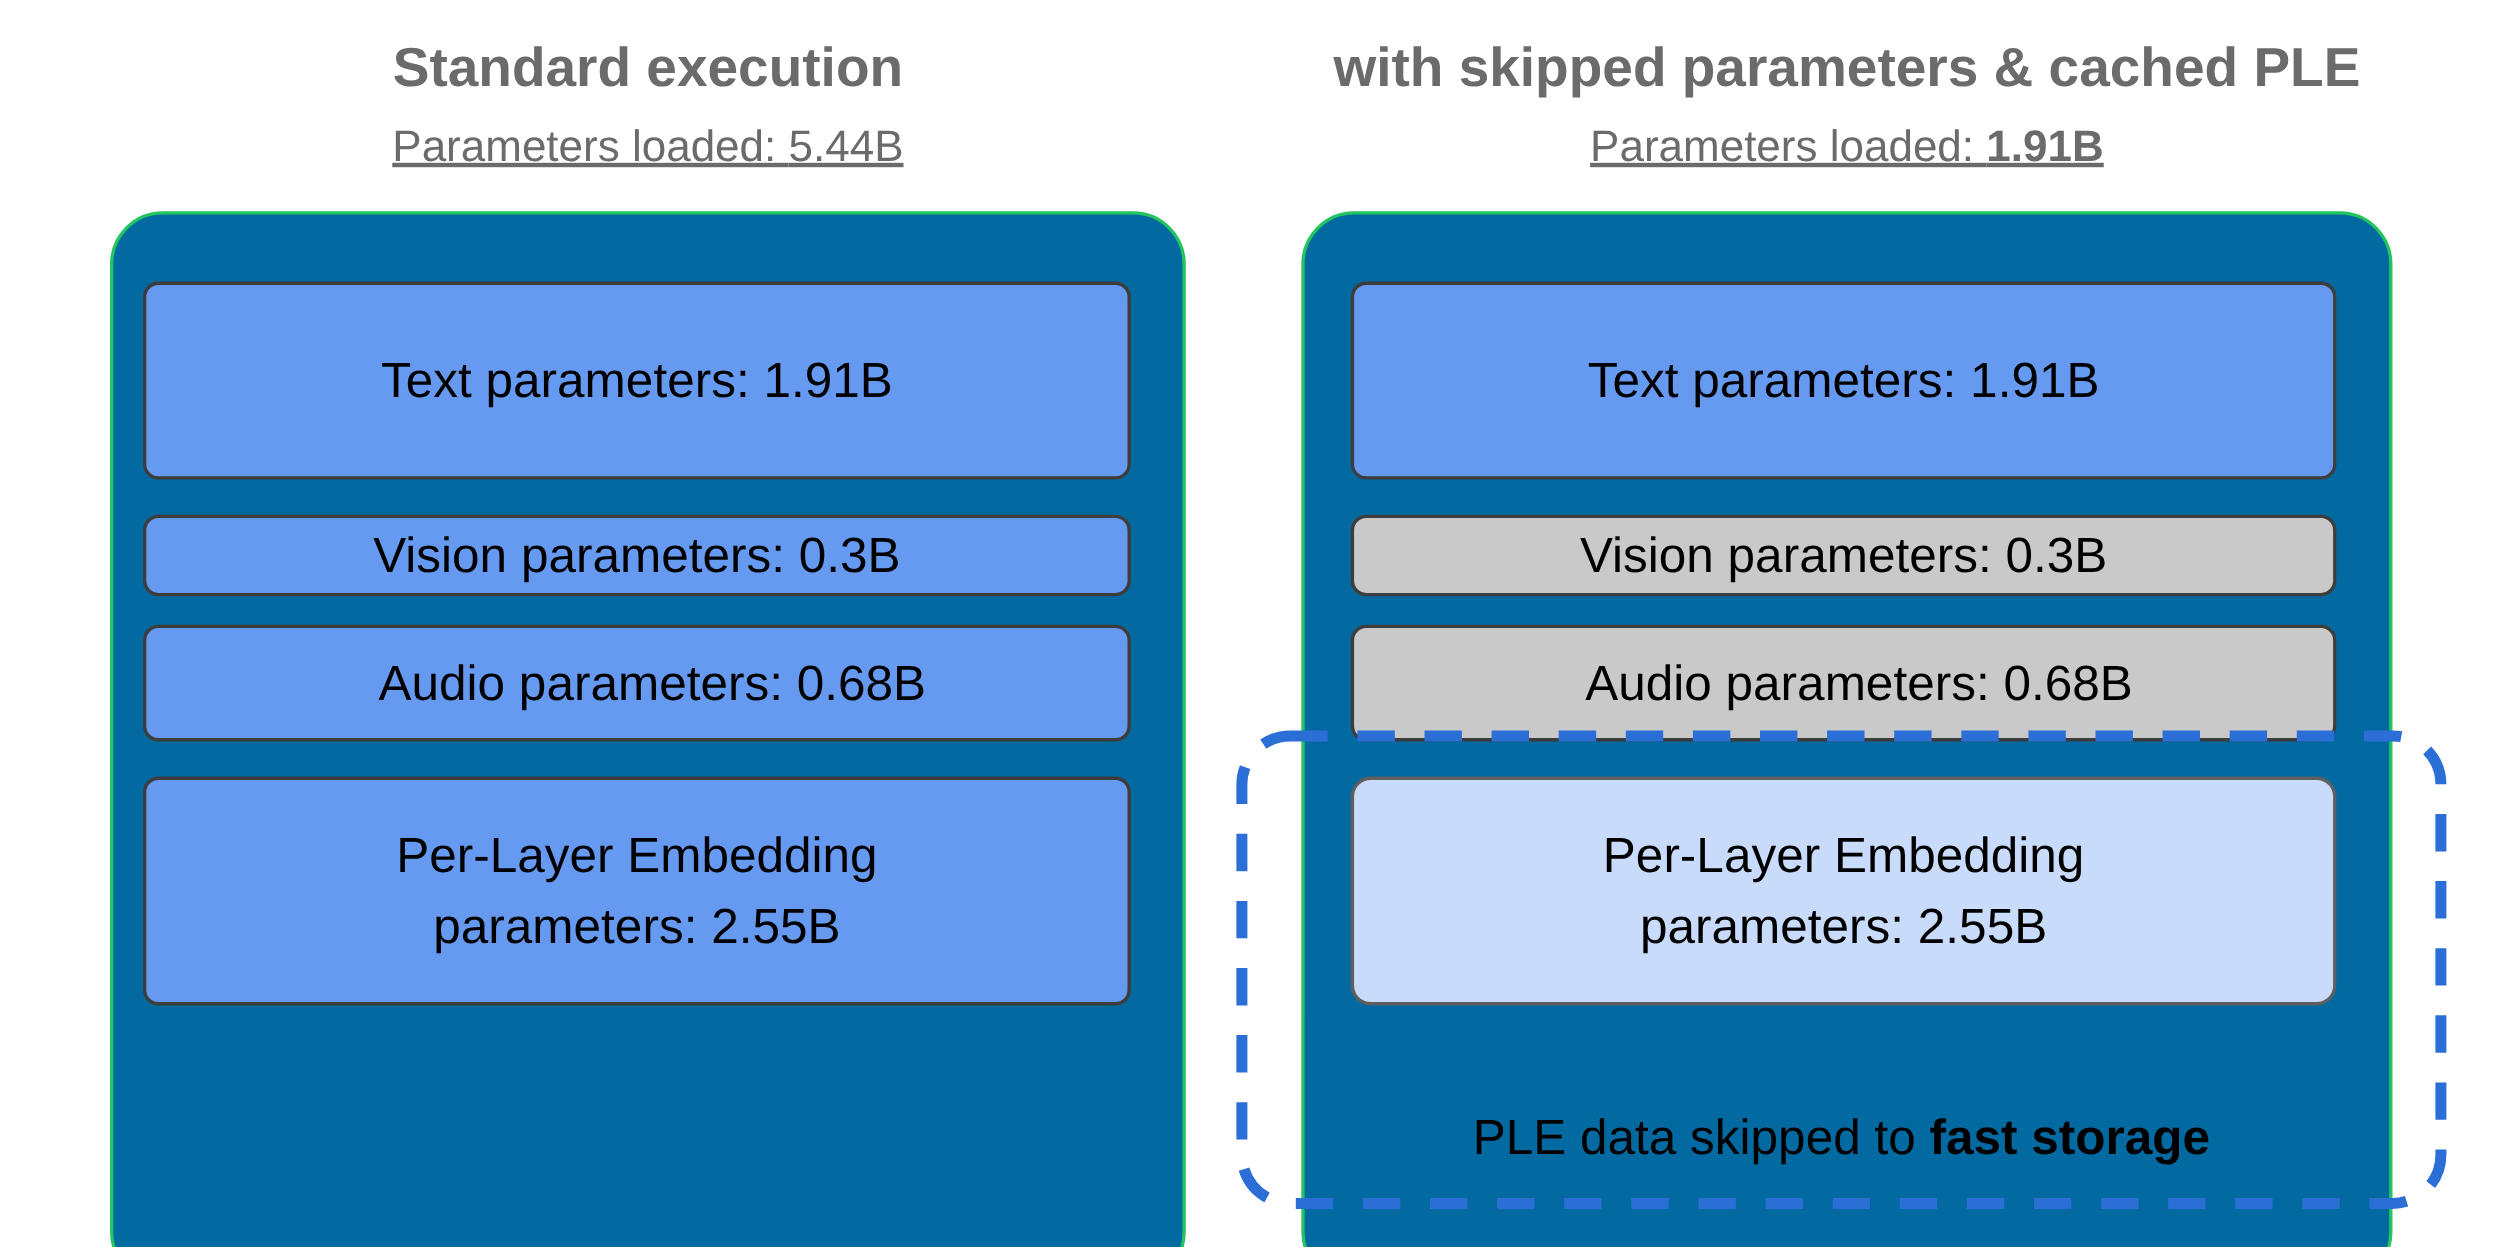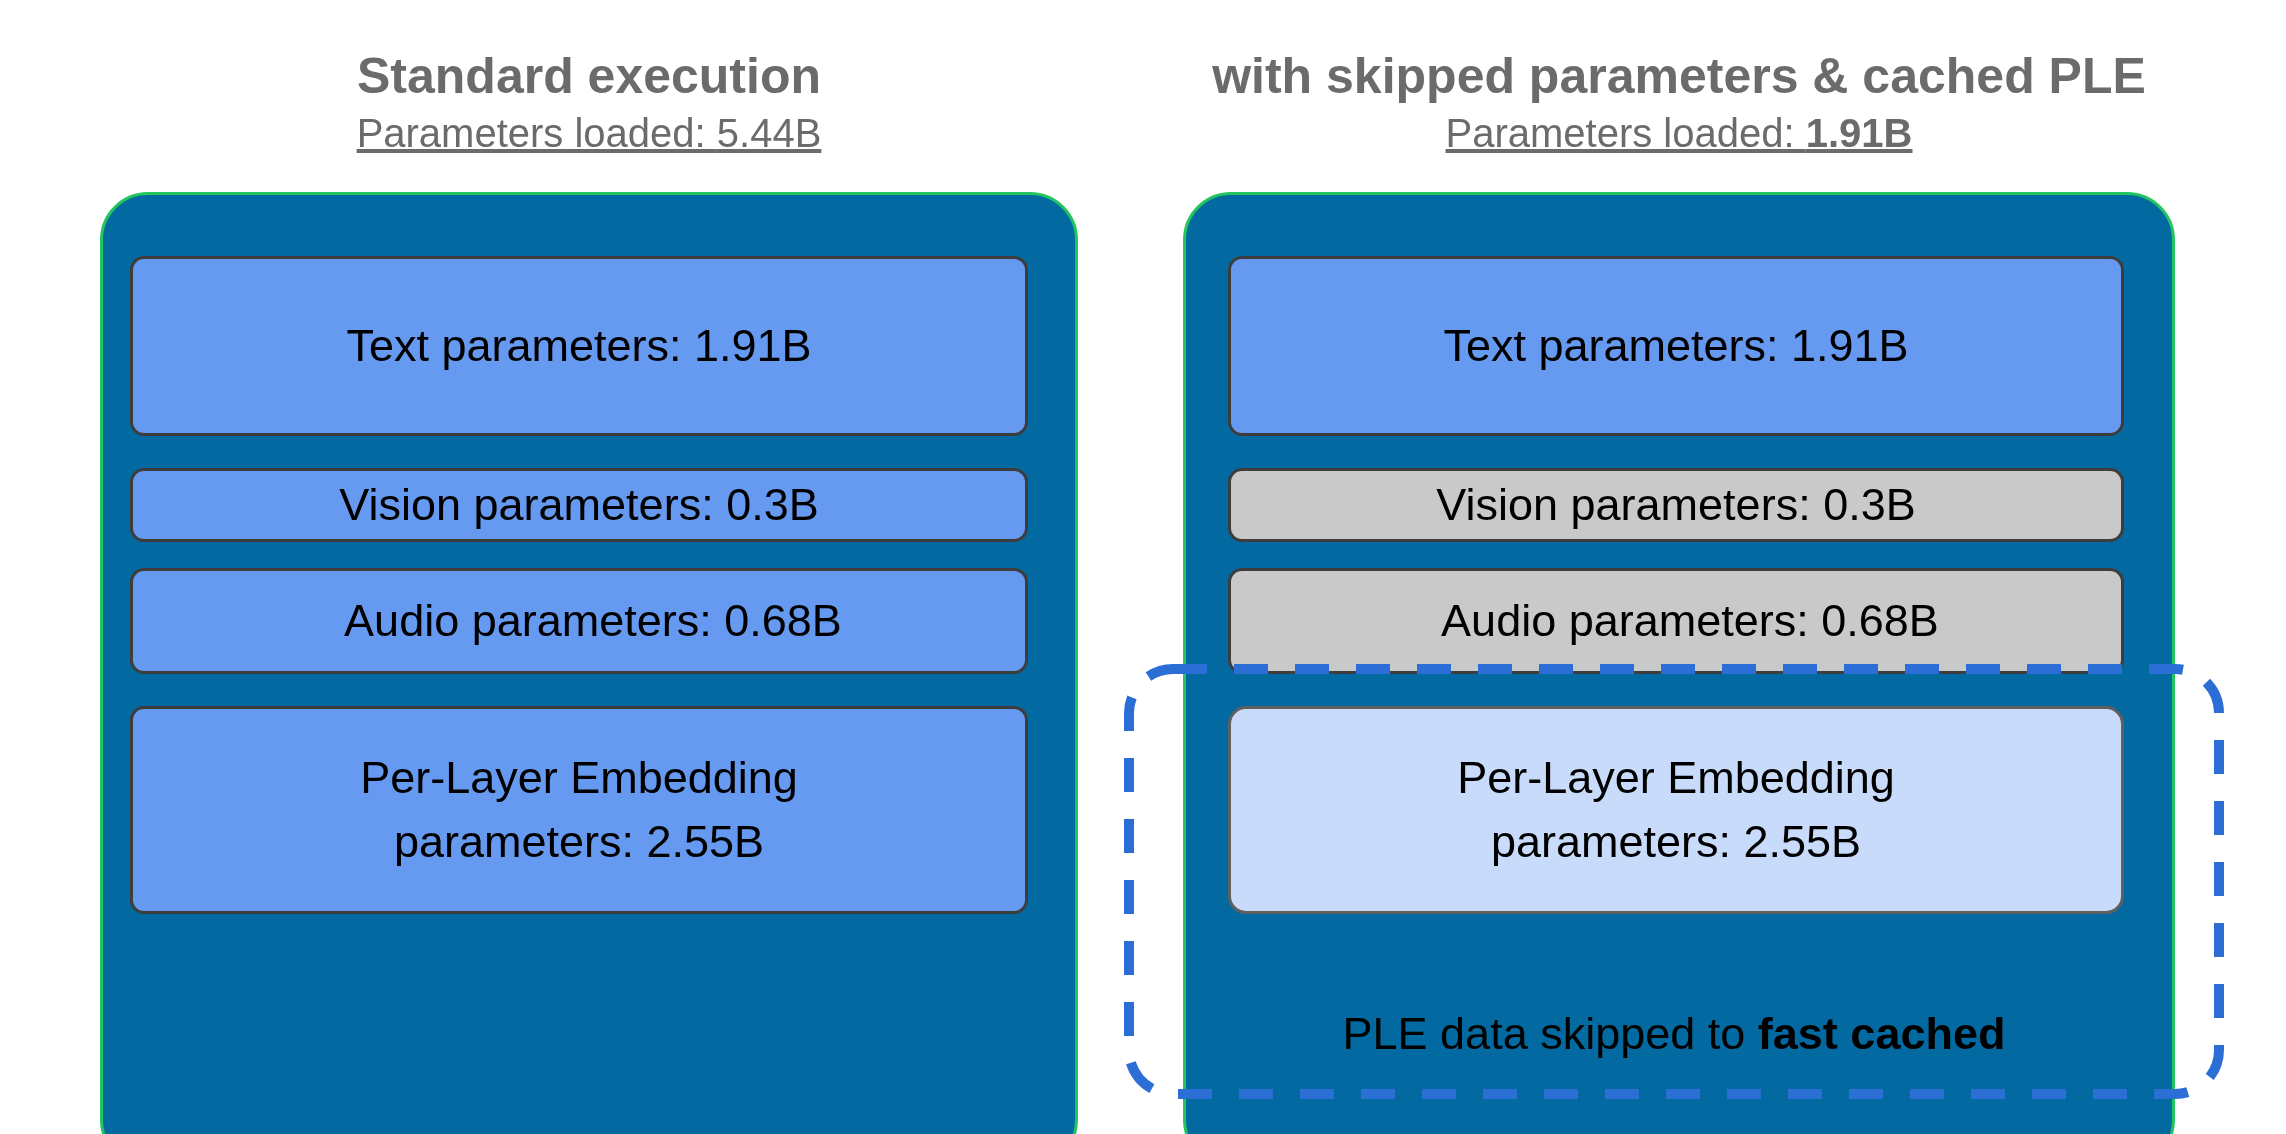--- a/index.html
+++ b/index.html
@@ -20,21 +20,20 @@
   .panel-title {
     position: absolute;
     top: 30px;
     height: 62px;
     text-align: center;
     font-size: 50px;
     font-weight: 700;
     color: #6b6b6b;
     line-height: 62px;
     white-space: nowrap;
-    margin-top: 15px;
   }
   .panel-subtitle {
     position: absolute;
     top: 108px;
     height: 50px;
     text-align: center;
     font-size: 40px;
     color: #6b6b6b;
     line-height: 50px;
     white-space: nowrap;
@@ -136,13 +135,13 @@
   <div class="param-box fill-skipped cols-right row-vision">Vision parameters: 0.3B</div>
   <div class="param-box fill-skipped cols-right row-audio">Audio parameters: 0.68B</div>
   <div class="param-box fill-cached cols-right row-ple">Per-Layer Embedding
 parameters: 2.55B</div>
 </div>
 
 <svg class="dash-overlay" viewBox="0 0 1102 440" xmlns="http://www.w3.org/2000/svg" aria-hidden="true">
   <rect x="6" y="6" width="1090" height="425" rx="44" ry="44" fill="none" stroke="#2b6fd6" stroke-width="10" stroke-dasharray="34 27" stroke-linecap="butt"></rect>
 </svg>
 
-<div class="cache-caption"><span>PLE data skipped to </span><span class="bold-value">fast cached</span></div>
+<div class="cache-caption"><span>PLE data skipped to </span><span class="bold-value">fast storage</span></div>
 
 </body></html>

